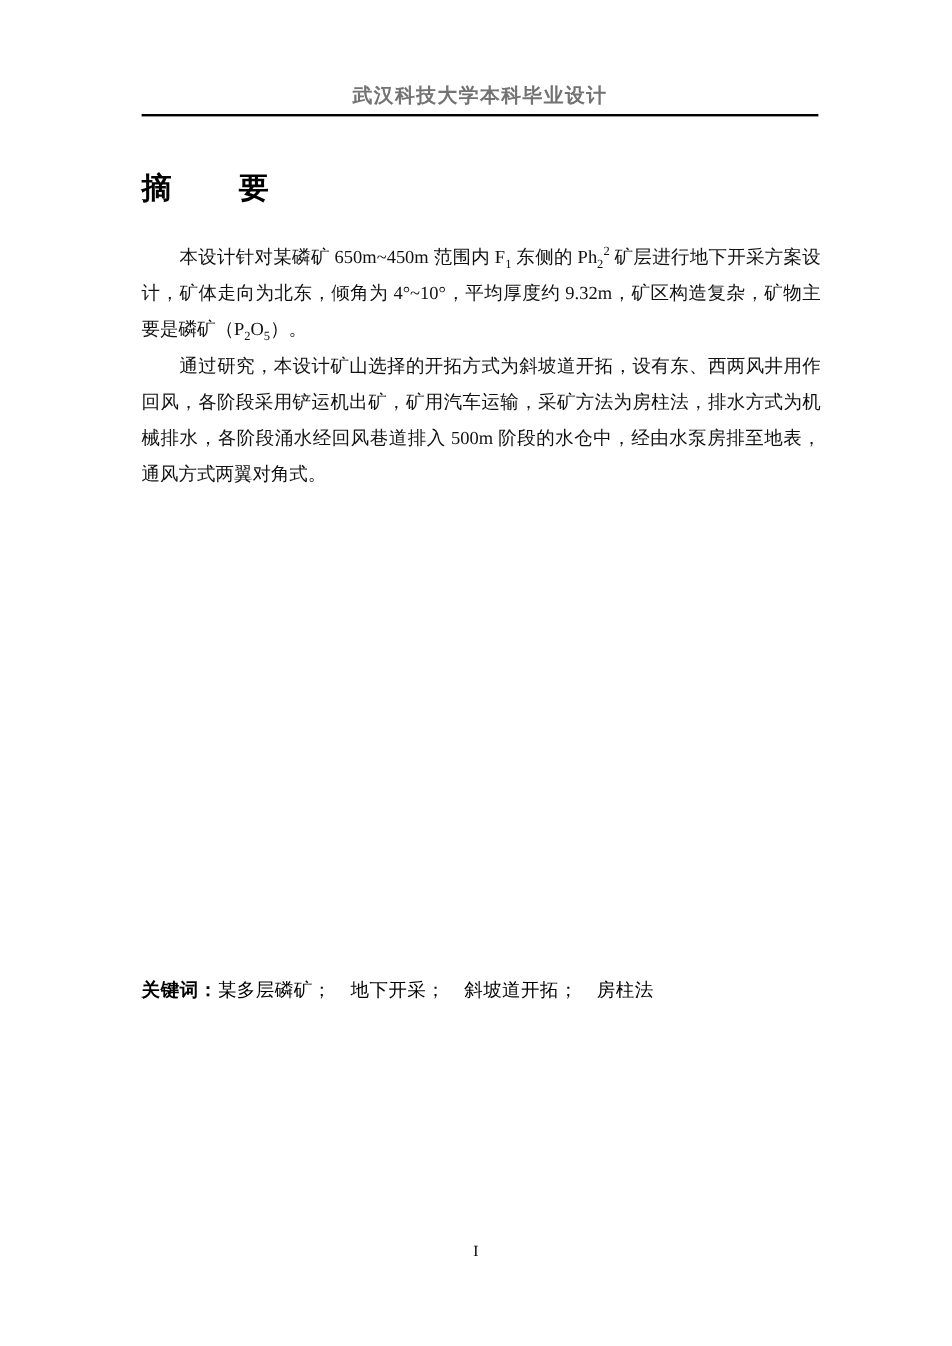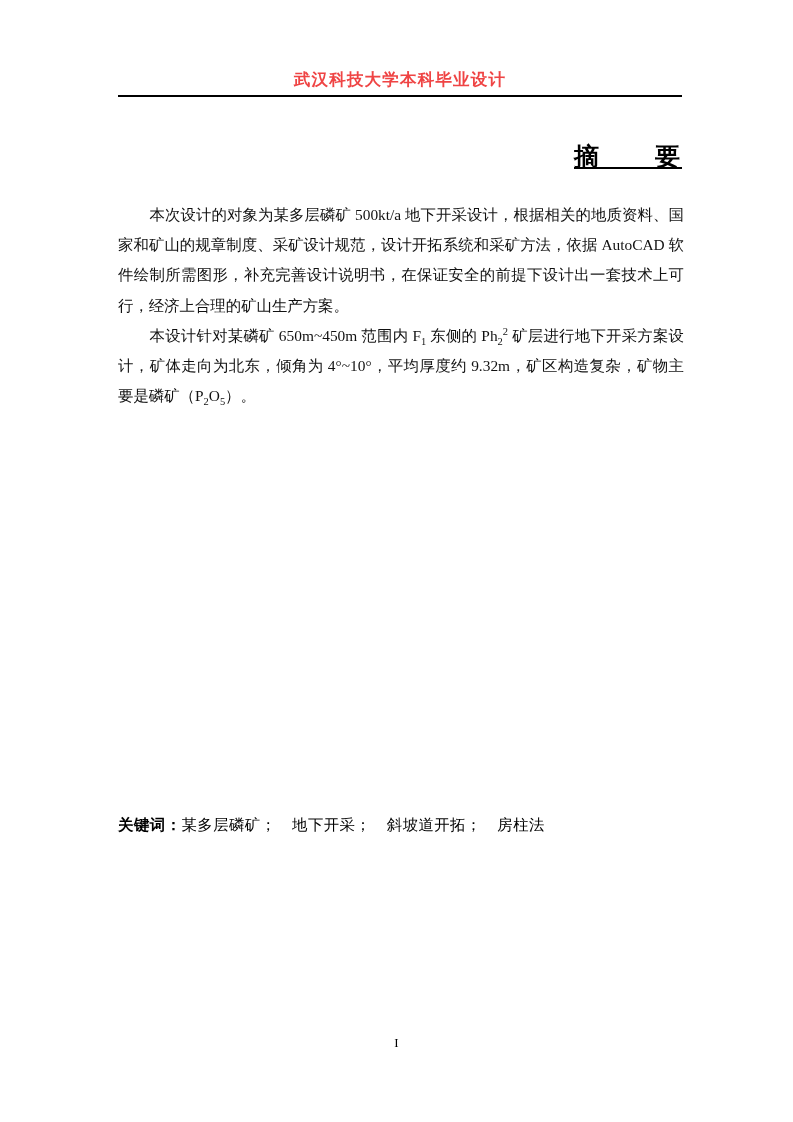--- a/index.html
+++ b/index.html
@@ -31,45 +31,44 @@
     left: 118px;
     top: 68px;
     width: 564px;
   }
   .header-title {
     text-align: center;
     font-family: "Liberation Serif", "DejaVu Serif", serif;
     font-weight: bold;
     font-size: 16.5px;
     letter-spacing: 1.2px;
-    color: #ef4444;
+    color: #737373;
     line-height: 1.4;
     white-space: nowrap;
   }
   .header-rule {
     margin-top: 4px;
     border: 0;
     border-top: 2.2px solid #000;
     width: 100%;
     height: 0;
   }
 
   
   .abstract-heading {
     position: absolute;
     left: 118px;
     top: 140px;
     width: 564px;
-    text-align: right;
+    text-align: left;
     font-family: "Liberation Serif", "DejaVu Serif", serif;
     font-weight: bold;
     font-size: 25px;
     letter-spacing: 2px;
     white-space: pre;
-    text-decoration: underline;
   }
 
   
   .body-area {
     position: absolute;
     left: 118px;
     top: 200px;
     width: 566px;
   }
   p.para {
@@ -127,22 +126,22 @@
 <div class="page">
 
   <div class="header-block">
     <div class="header-title">武汉科技大学本科毕业设计</div>
     <hr class="header-rule">
   </div>
 
   <div class="abstract-heading">摘　　要</div>
 
   <div class="body-area">
-    <p class="para">本次设计的对象为某多层磷矿 500kt/a 地下开采设计，根据相关的地质资料、国家和矿山的规章制度、采矿设计规范，设计开拓系统和采矿方法，依据 AutoCAD 软件绘制所需图形，补充完善设计说明书，在保证安全的前提下设计出一套技术上可行，经济上合理的矿山生产方案。</p>
     <p class="para">本设计针对某磷矿 650m~450m 范围内 F<sub>1</sub> 东侧的 Ph<sub>2</sub><sup>2</sup> 矿层进行地下开采方案设计，矿体走向为北东，倾角为 4°~10°，平均厚度约 9.32m，矿区构造复杂，矿物主要是磷矿（P<sub>2</sub>O<sub>5</sub>）。</p>
+    <p class="para">通过研究，本设计矿山选择的开拓方式为斜坡道开拓，设有东、西两风井用作回风，各阶段采用铲运机出矿，矿用汽车运输，采矿方法为房柱法，排水方式为机械排水，各阶段涌水经回风巷道排入 500m 阶段的水仓中，经由水泵房排至地表，通风方式两翼对角式。</p>
   </div>
 
   <div class="keywords-line">
     <span class="keywords-label">关键词：</span><span class="keywords-values">某多层磷矿；　地下开采；　斜坡道开拓；　房柱法</span>
   </div>
 
   <div class="page-number">I</div>
 
 </div>
 

